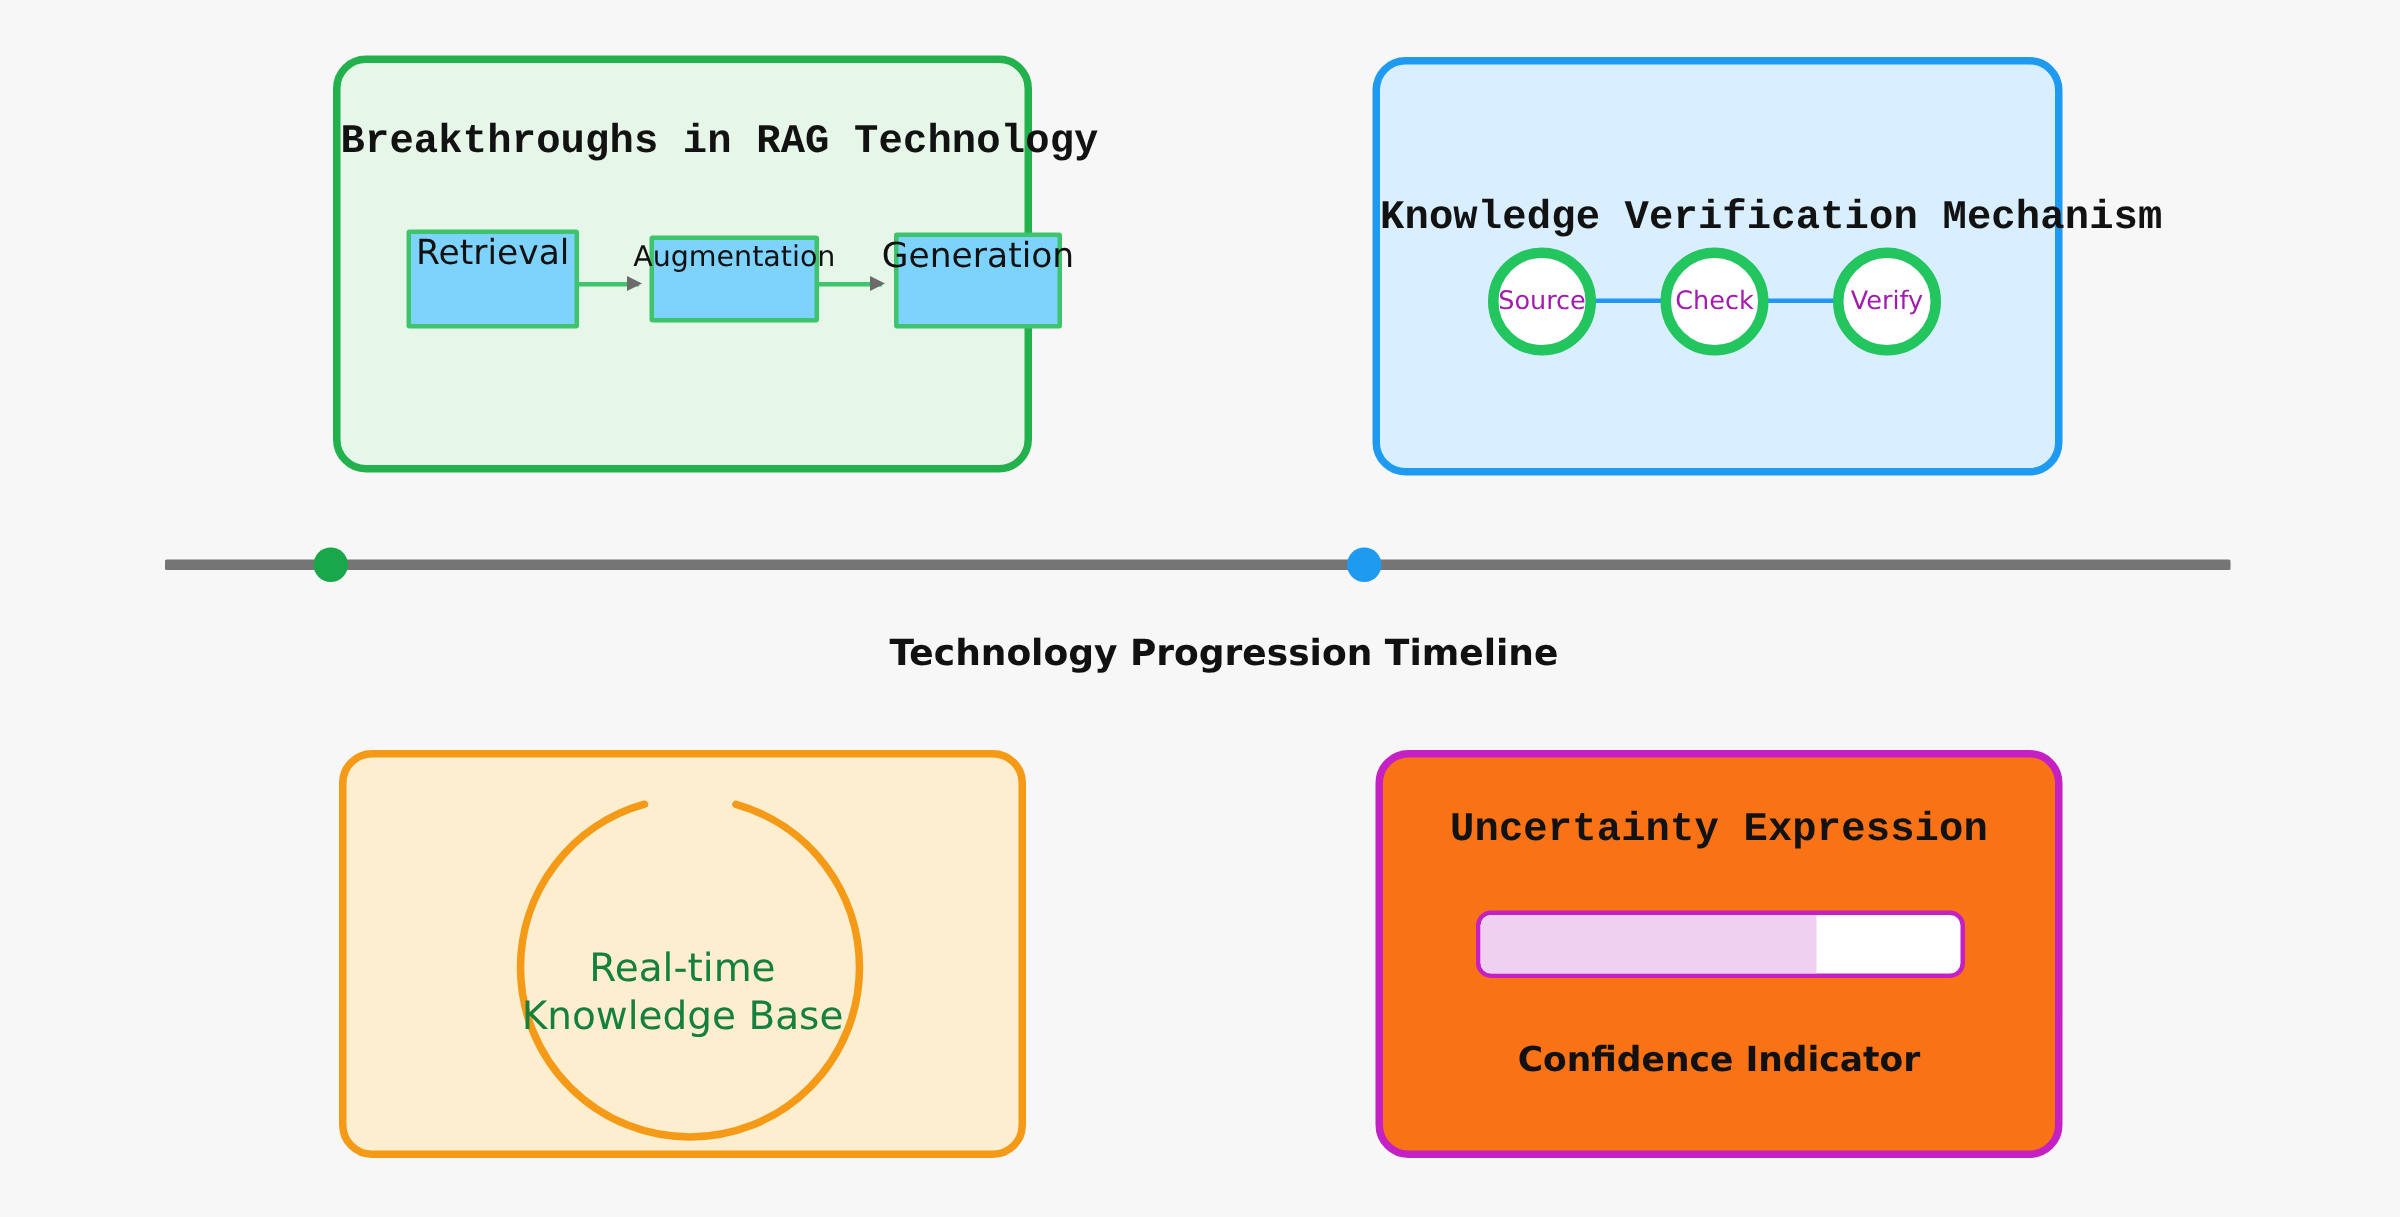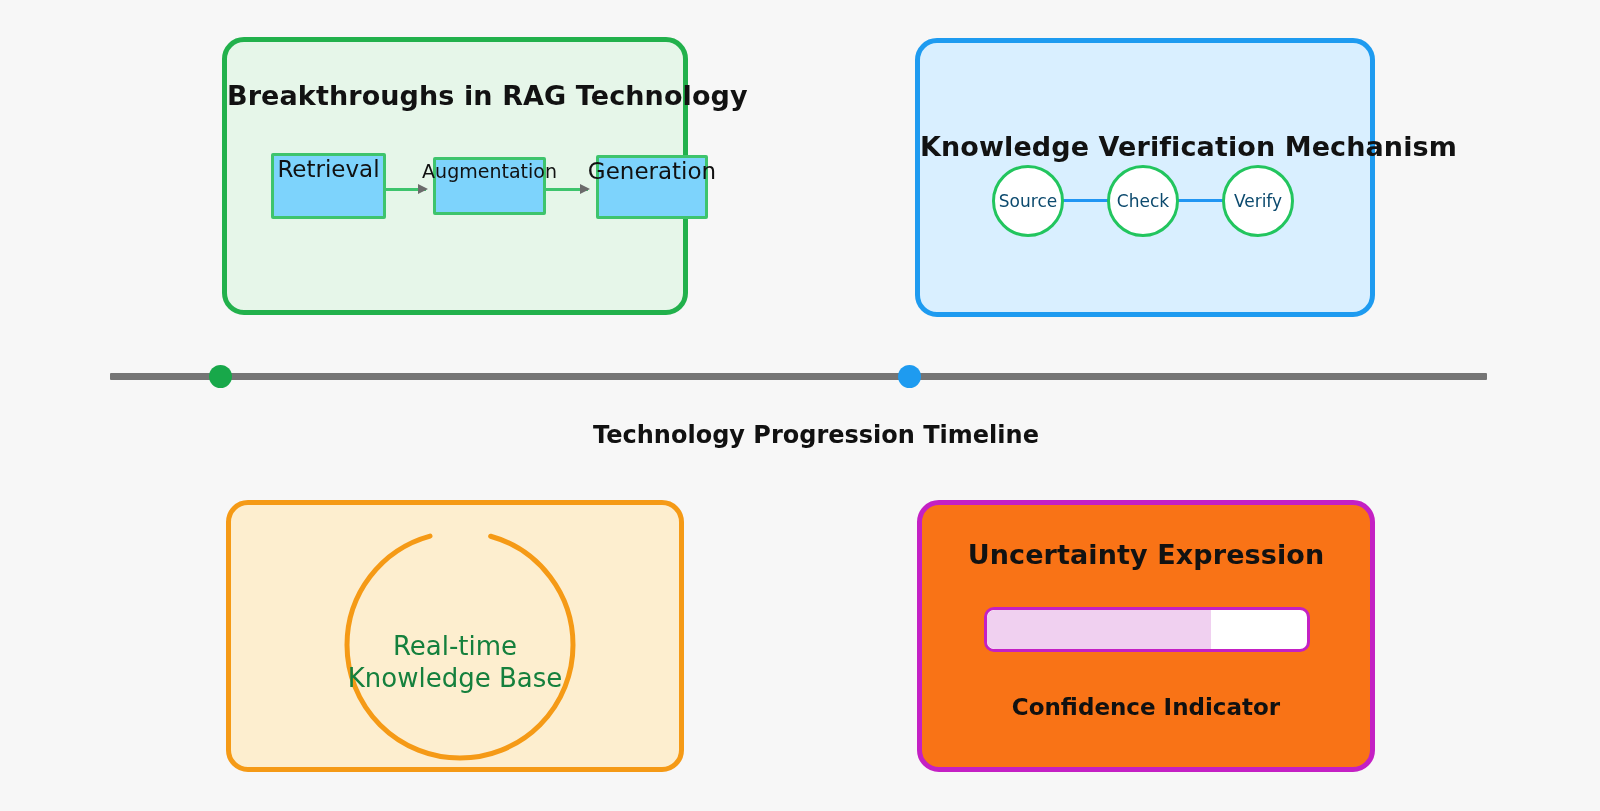--- a/index.html
+++ b/index.html
@@ -31,20 +31,21 @@
   .panel-title {
     position: absolute;
     left: 0;
     right: 0;
     text-align: center;
     font-weight: 700;
     font-size: 27px;
     letter-spacing: .1px;
     color: #121212;
     white-space: nowrap;
+    font-family: Liberation Mono, monospace;
   }
 
   #panel-rag {
     left: 222px; top: 37px;
     width: 466px; height: 278px;
     border: 5px solid #22b14c;
     background: #e6f6e9;
   }
   #panel-rag .panel-title { top: 38px; }
 
@@ -115,26 +116,26 @@
     border-top: 5.5px solid transparent;
     border-bottom: 5.5px solid transparent;
   }
 
   
   .chain-node {
     position: absolute;
     width: 72px; height: 72px;
     border-radius: 50%;
     background: #ffffff;
-    border: 3px solid #22c55e;
+    border: 7px solid #22c55e;
     display: flex;
     align-items: center;
     justify-content: center;
     font-size: 17px;
-    color: #0c4a6e;
+    color: #a21caf;
     box-sizing: border-box;
     z-index: 2;
   }
   #node-source { left: 992px; top: 165px; }
   #node-check  { left: 1107px; top: 165px; }
   #node-verify { left: 1222px; top: 165px; }
   .chain-link {
     position: absolute;
     height: 3px;
     background: #2196f3;

